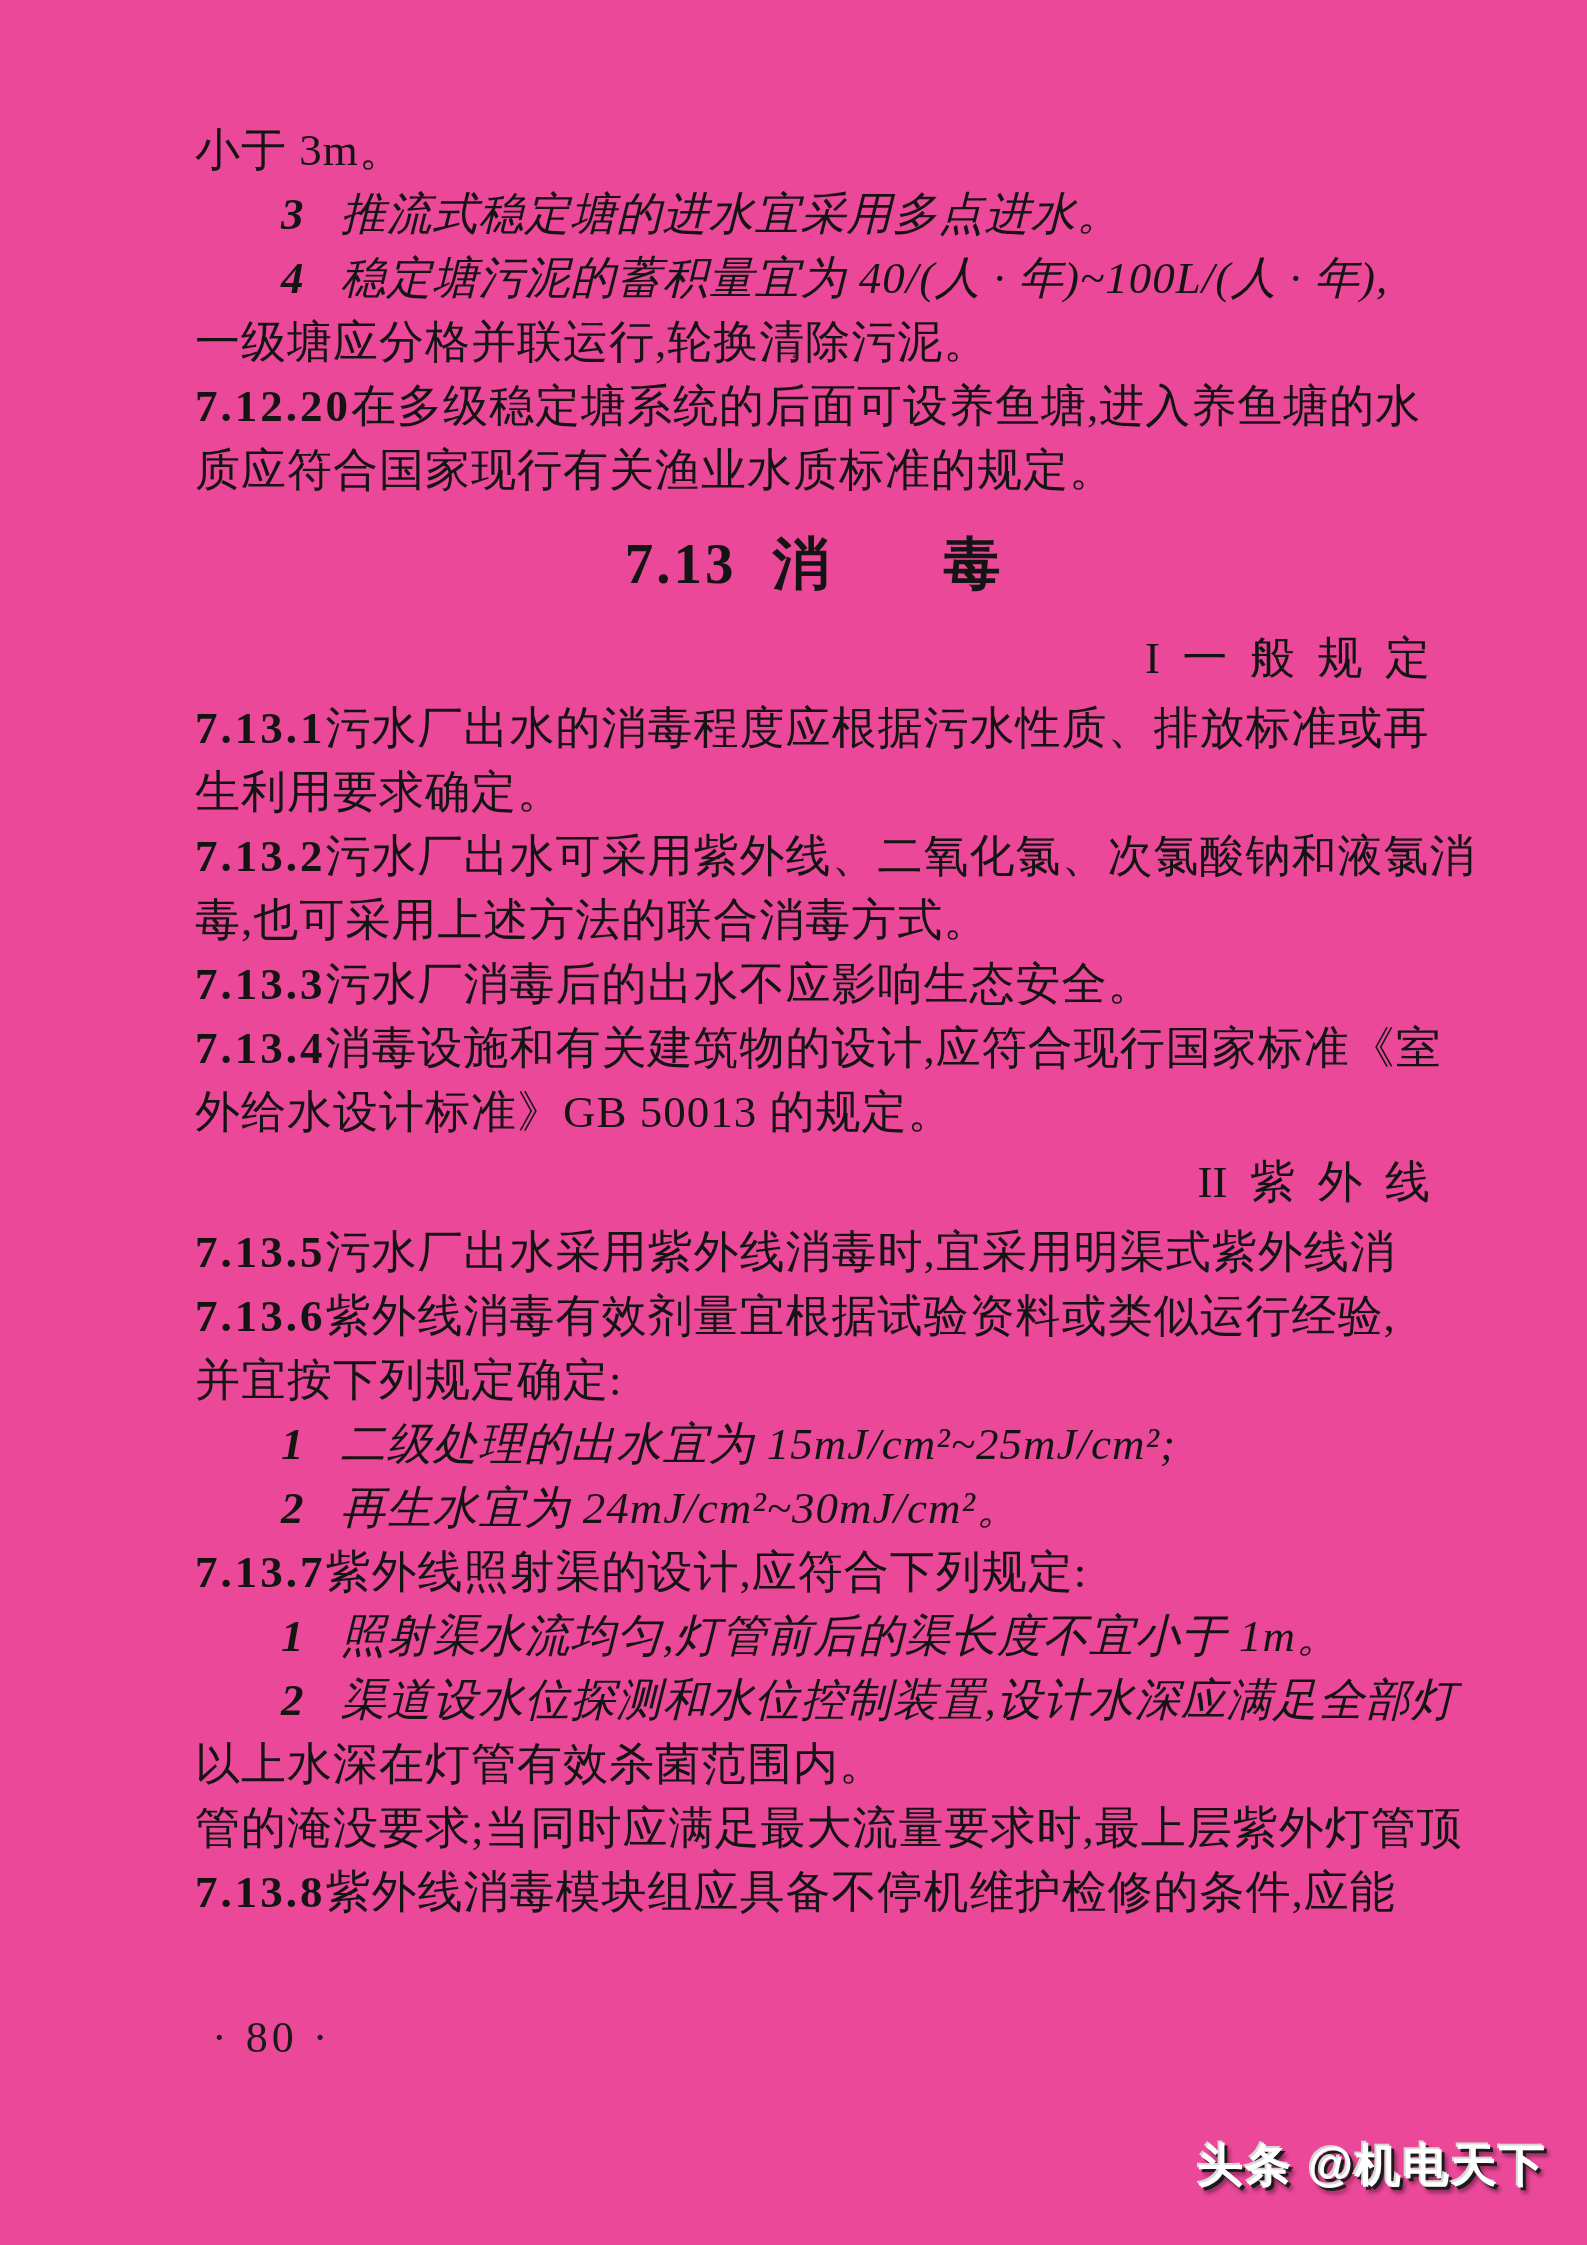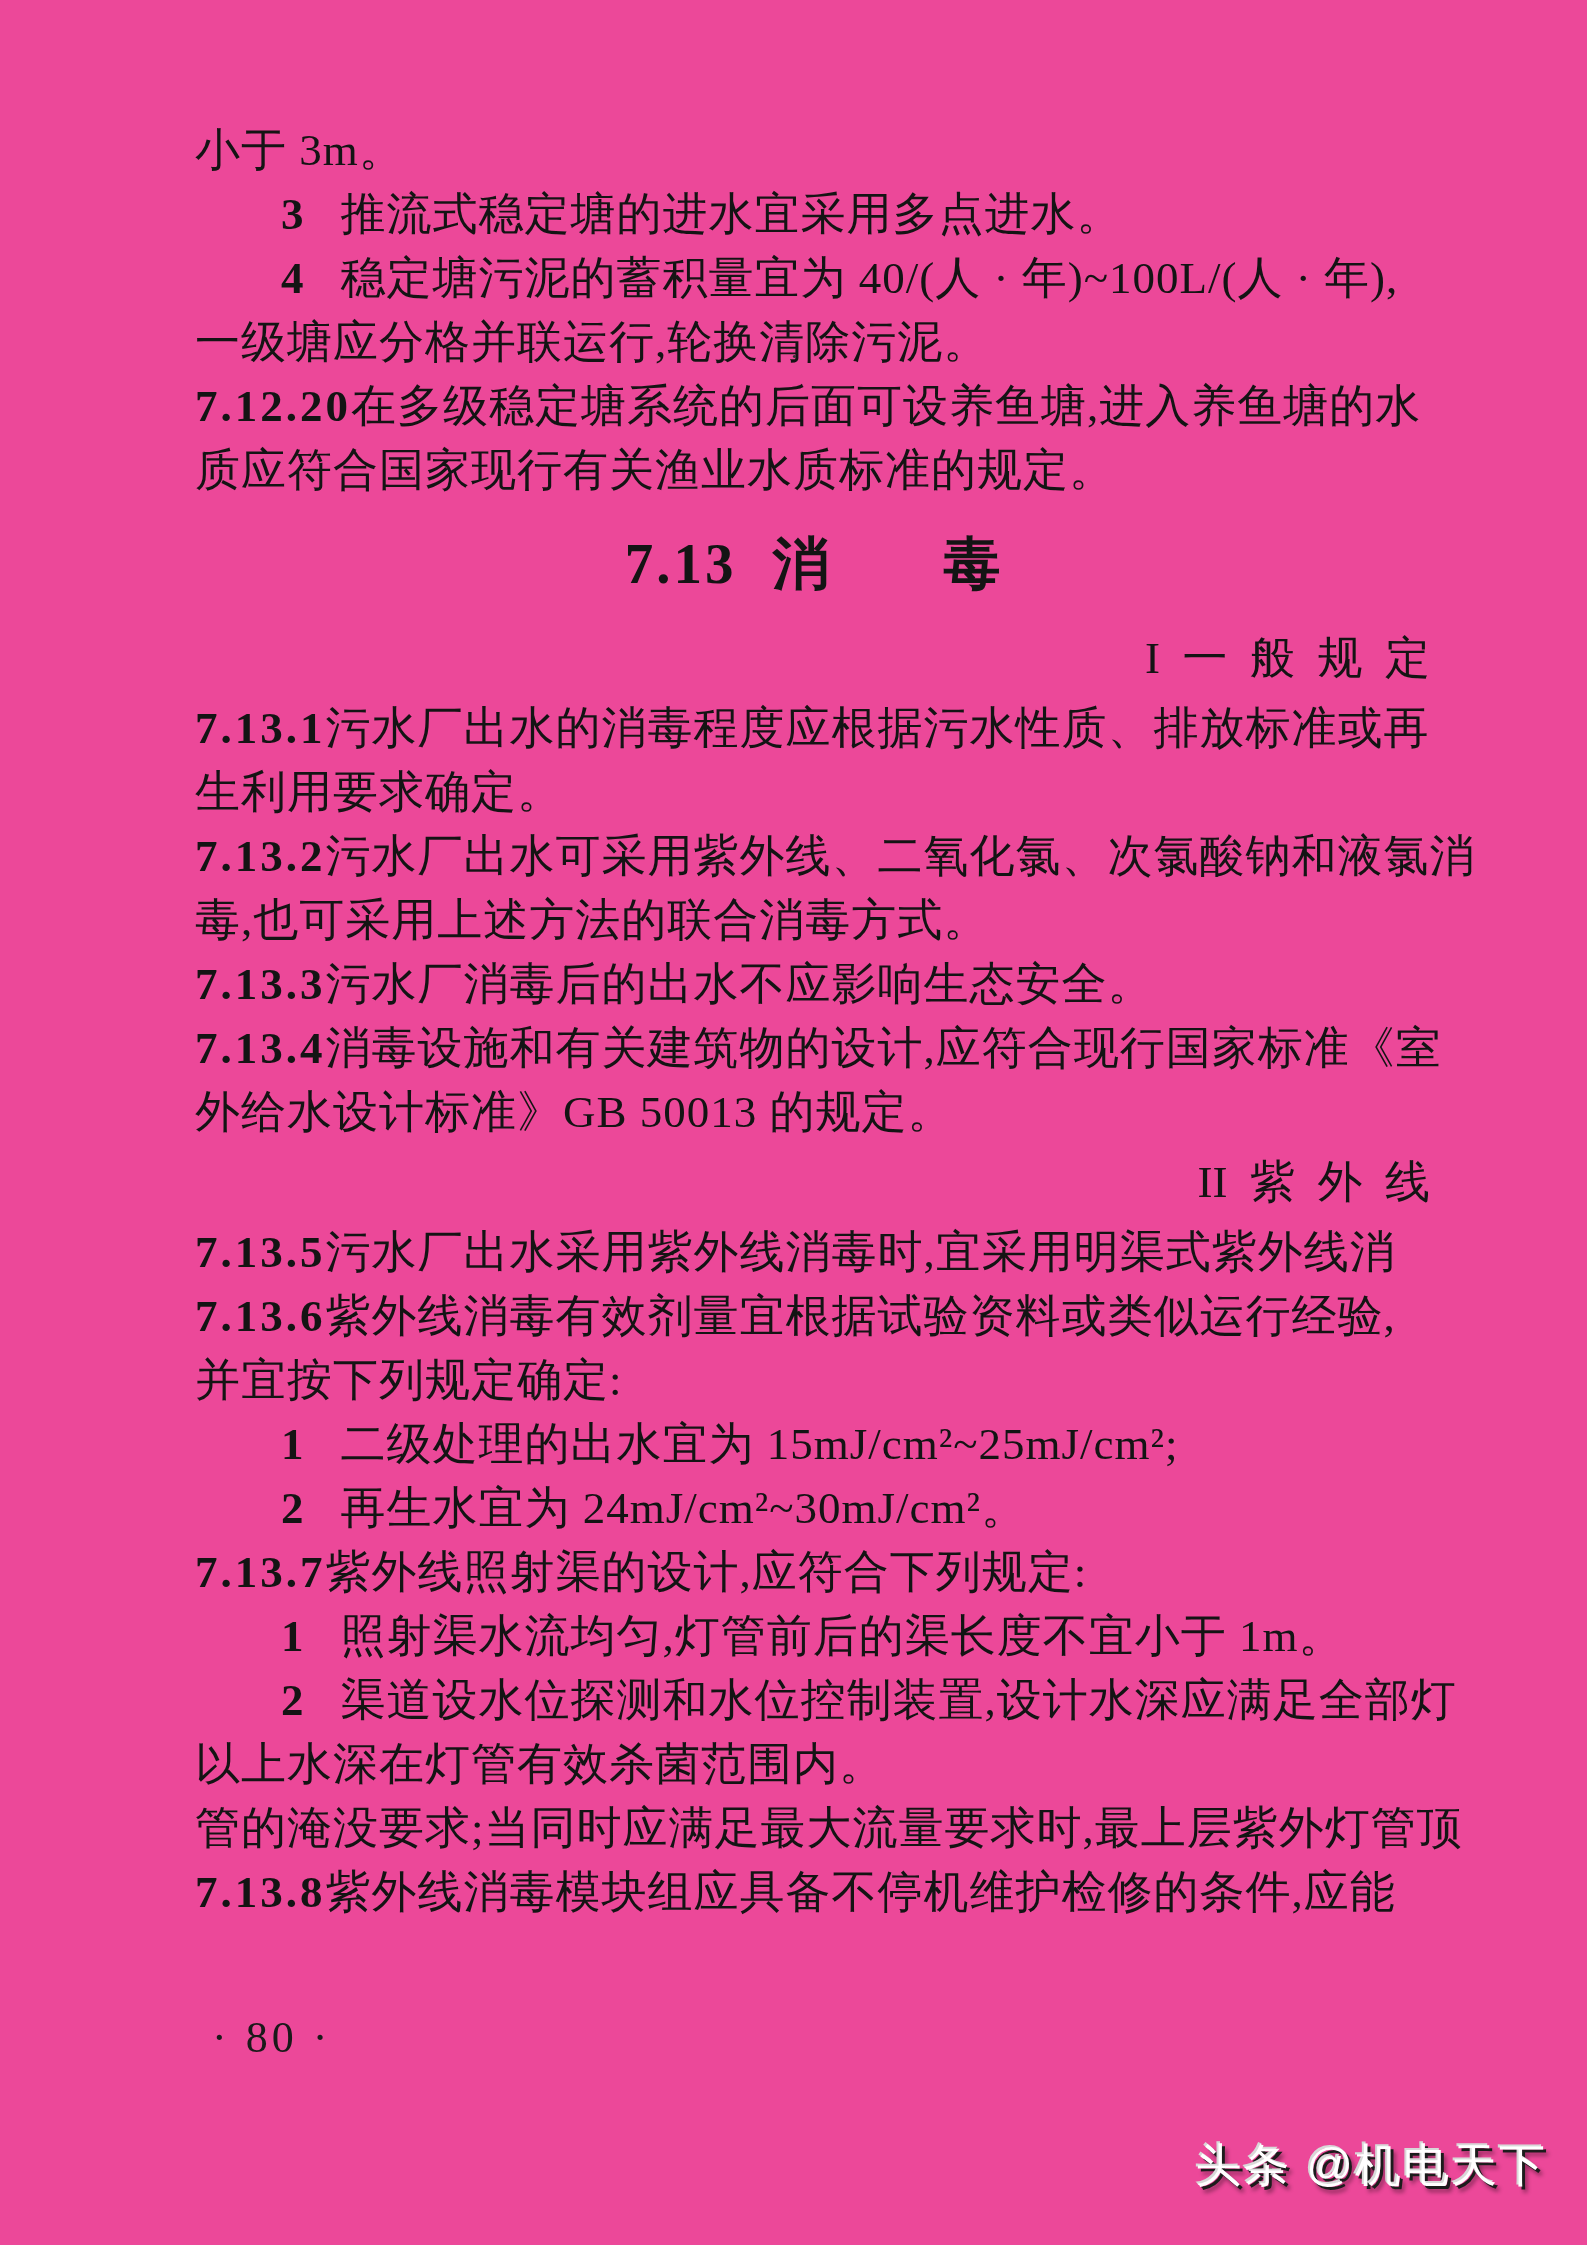--- a/index.html
+++ b/index.html
@@ -20,21 +20,21 @@
     font-size:45px;
     line-height:64px;
     height:64px;
     white-space:nowrap;
     letter-spacing:1px;
   }
   .line .num{
     font-weight:bold;
     letter-spacing:3px;
   }
-  .indent{ padding-left:86px; }
+  .indent{ padding-left:86px;font-style:italic; }
   .indent .num{ margin-right:34px; }
   .heading{
     text-align:center;
     font-weight:bold;
     font-size:57px;
     line-height:64px;
     height:64px;
     margin:30px 0 30px 0;
     white-space:nowrap;
   }
@@ -58,21 +58,21 @@
     left:212px; top:2012px;
     font-size:44px;
     letter-spacing:4px;
     color:#1a1a1a;
     text-align:right;
   }
   .watermark{
     position:absolute;
     right:40px; bottom:48px;
     font-family:"Liberation Sans","DejaVu Sans",sans-serif;
-    font-weight:normal;
+    font-weight:bold;
     font-size:46px;
     letter-spacing:2px;
     color:#ffffff;
     text-shadow:
       -2px -2px 0 #d8d8d8,
       3px 3px 0 #1c1c1c,
       5px 6px 4px rgba(0,0,0,0.45);
   }
 </style>
 </head>

